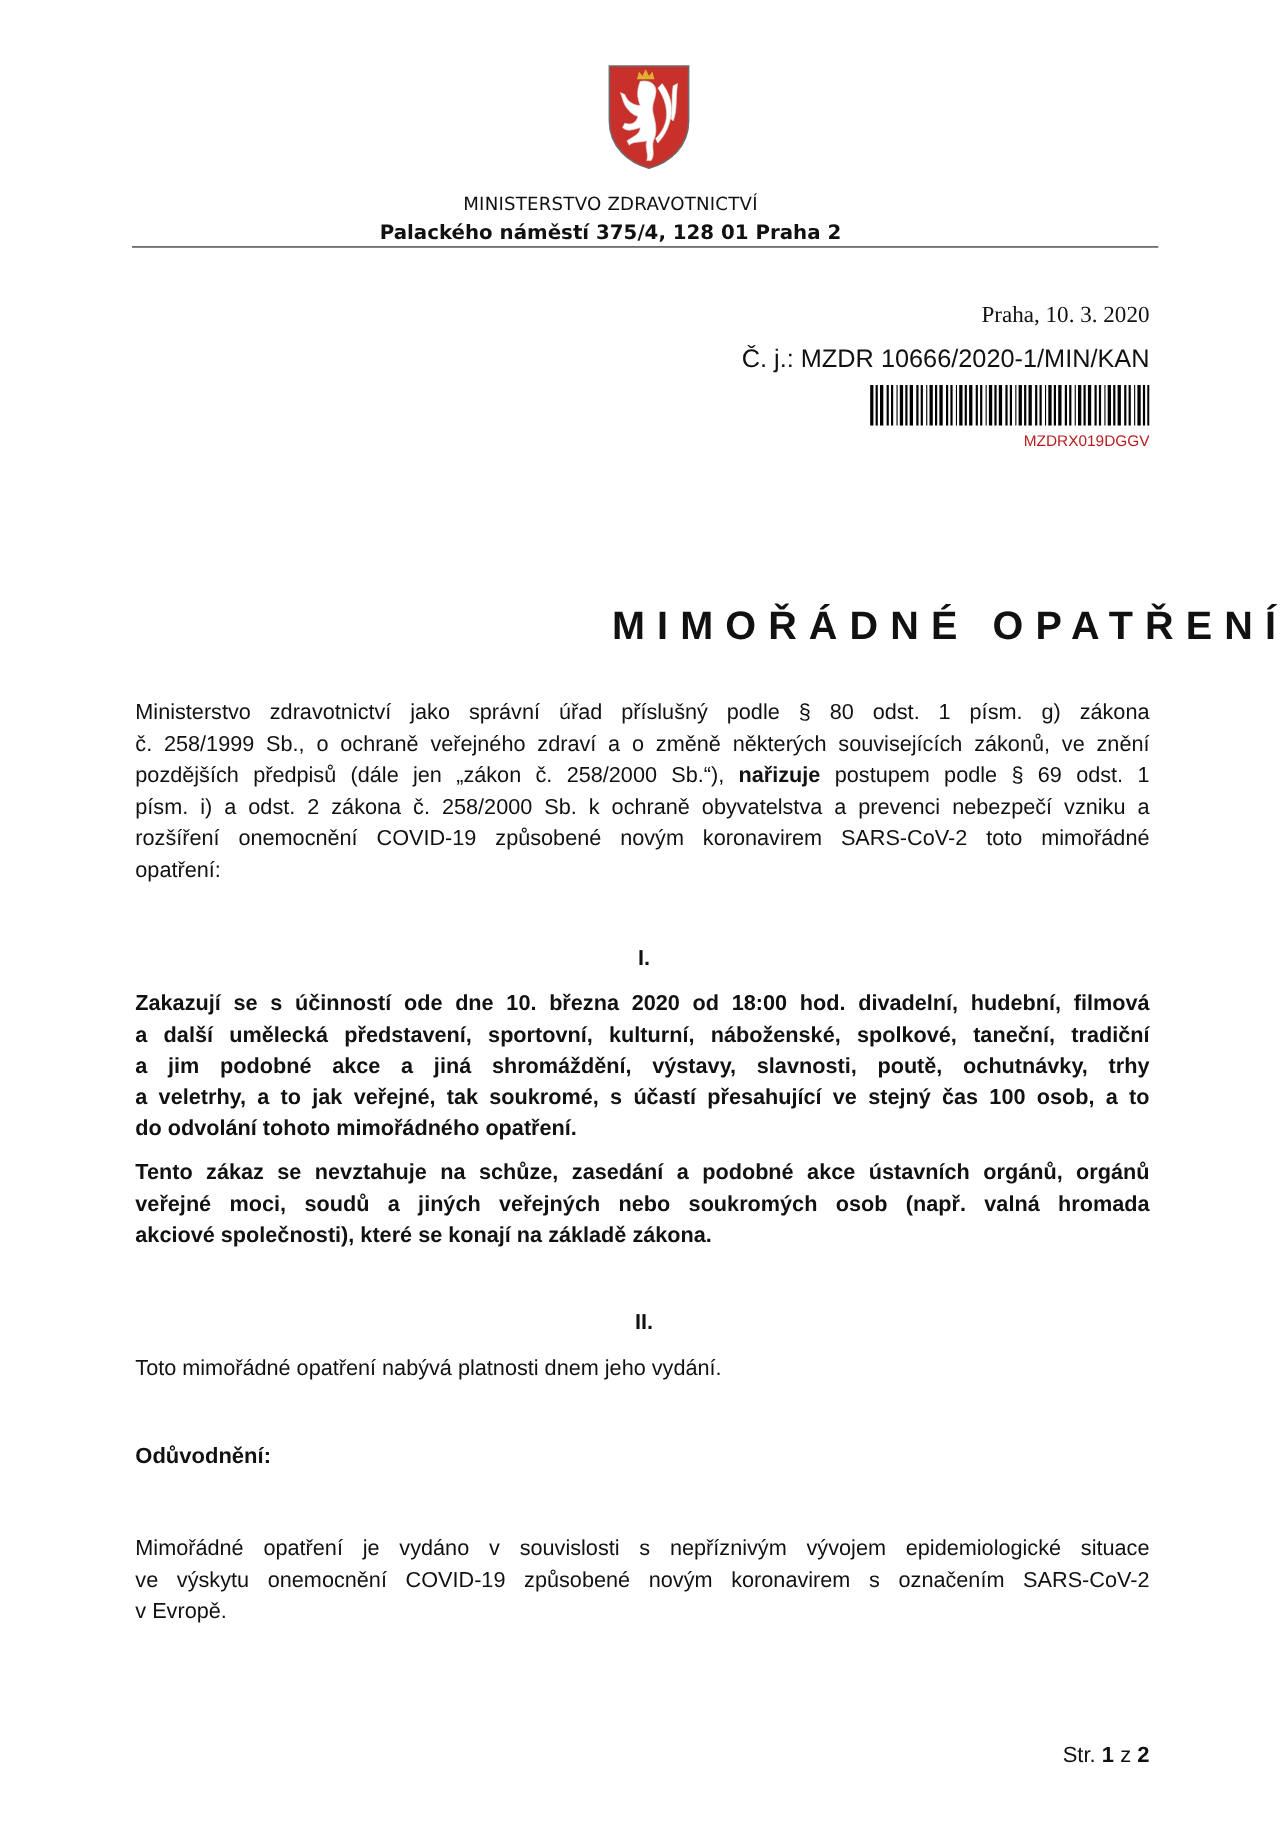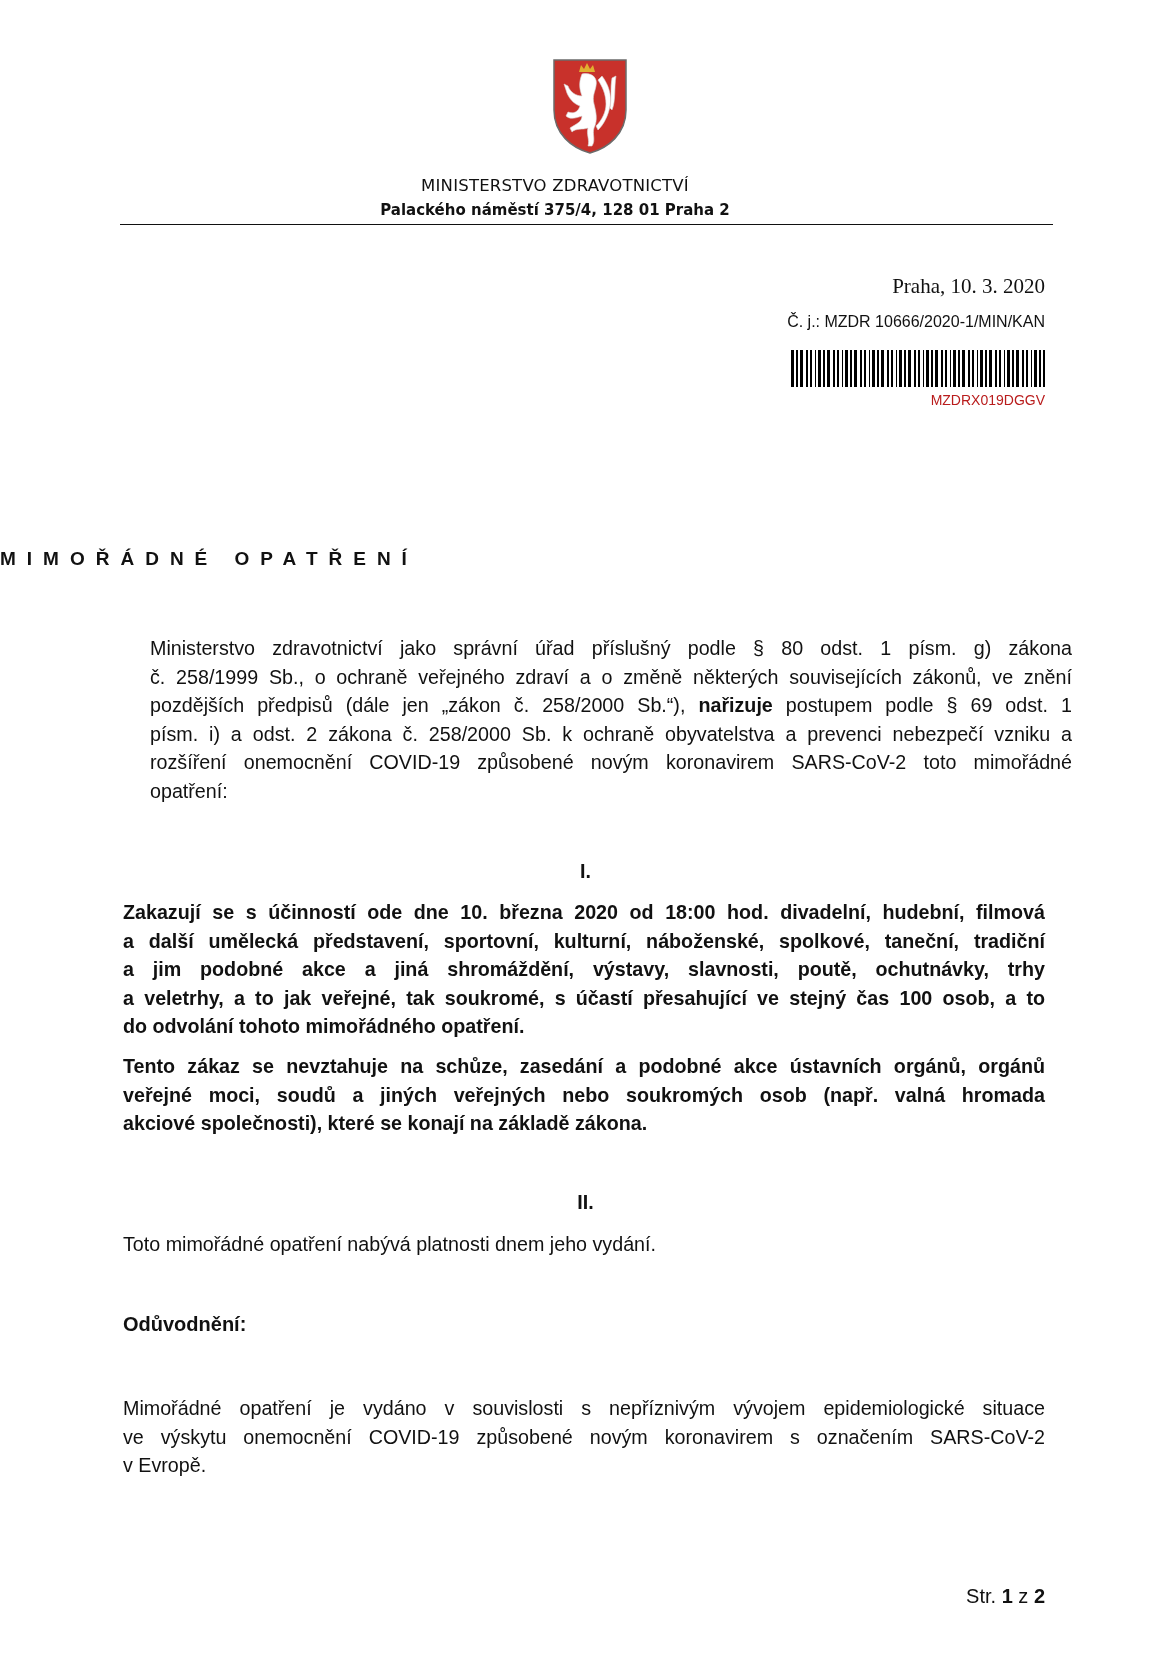--- a/index.html
+++ b/index.html
@@ -1,33 +1,33 @@
 <!DOCTYPE html>
 <html><head>
 <meta charset="utf-8">
 <style>
   html, body { margin: 0; padding: 0; background: #ffffff; }
   body { width: 1171px; height: 1671px; position: relative; overflow: hidden; color: #111111; font-family: "Liberation Sans", sans-serif; }
   .abs { position: absolute; }
   #emblem { left: 552px; top: 58px; width: 76px; height: 96px; }
   .hdr { left: 0; width: 1110px; text-align: center; font-family: "DejaVu Sans", sans-serif; }
   #ministry-name { top: 176px; font-size: 16.5px; letter-spacing: 0.2px; }
-  #ministry-address { top: 201px; font-size: 15px; font-weight: bold; }
+  #ministry-address { top: 201px; font-size: 18px; font-weight: bold; }
   #header-rule { left: 120px; top: 224px; width: 933px; height: 0; border-top: 1.5px solid #111; }
   .right { right: 126px; text-align: right; }
   #place-date { top: 274px; font-size: 21px; font-family: Liberation Serif, serif; }
-  #ref-number { top: 313px; font-size: 16px; }
+  #ref-number { top: 313px; font-size: 23px; }
   #barcode { right: 126px; top: 350px; width: 254px; height: 37px; }
   #barcode-code { top: 392px; font-size: 14px; color: #b91c1c; }
-  #doc-title { left: 0; width: 1171px; top: 548px; text-align: left; font-size: 19px; font-weight: bold; letter-spacing: 11px; }
+  #doc-title { left: 0; width: 1171px; top: 548px; text-align: right; font-size: 36px; font-weight: bold; letter-spacing: 11px; }
   .para { left: 123px; width: 922px; font-size: 19.7px; line-height: 28.5px; text-align: justify; }
   .para .ln { display: block; text-align: justify; text-align-last: justify; }
   .para .ln.last { text-align-last: left; }
   .bold { font-weight: bold; }
-  #intro { top: 634px; margin-left: 27px; }
+  #intro { top: 634px; }
   .section-num { left: 0; width: 1171px; text-align: center; font-weight: bold; font-size: 19.7px; }
   #sec1-num { top: 860px; }
   #sec1-p1 { top: 898px; }
   #sec1-p2 { top: 1052px; }
   #sec2-num { top: 1191px; }
   #sec2-p1 { top: 1230px; }
   #reasoning-heading { left: 123px; top: 1313px; font-size: 20px; font-weight: bold; }
   #reasoning-p1 { top: 1394px; }
   #page-footer { right: 126px; top: 1585px; font-size: 20px; }
 </style>

